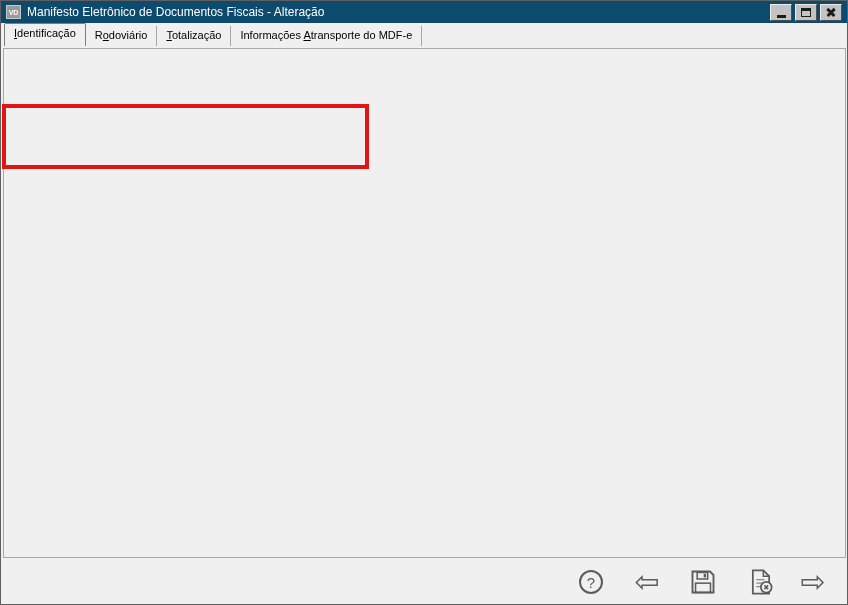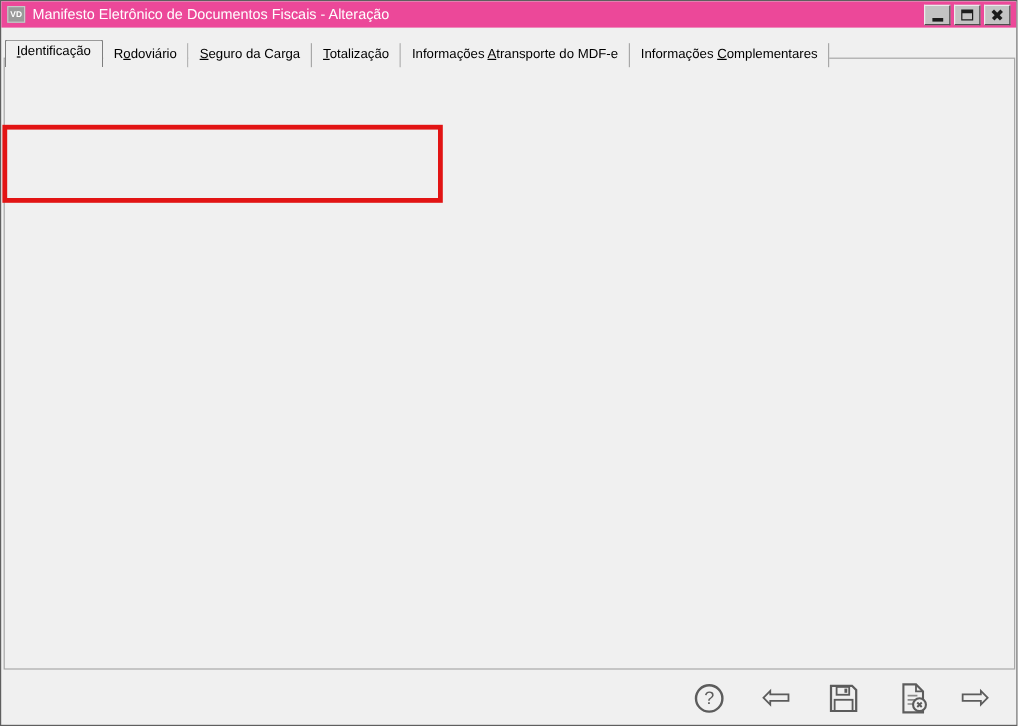--- a/index.html
+++ b/index.html
@@ -4,39 +4,39 @@
 <style>
   * { box-sizing: border-box; }
   html,body { margin:0; padding:0; background:#d8d8d8; }
   body { font-family:"Liberation Sans", sans-serif; font-size:11px; color:#000; }
 
   .window { position:relative; width:848px; height:605px; background:#f0f0f0;
             border:1px solid #5f5f5f; overflow:hidden; }
 
   
   .titlebar { position:absolute; left:0; top:0; width:100%; height:22px;
-              background:#ec4899; display:flex; align-items:center; padding:0 5px; }
+              background:#0c4a6e; display:flex; align-items:center; padding:0 5px; }
   .app-icon { width:15px; height:14px; background:#9a9a9a; border:1px solid #c8c8c8;
               color:#fff; font-size:7px; font-weight:bold; display:flex;
               align-items:center; justify-content:center; margin-right:6px; flex:none; }
   .title-text { color:#fff; font-size:12px; white-space:nowrap; }
   .win-btns { margin-left:auto; display:flex; gap:3px; }
   .win-btn { width:22px; height:17px; background:#c3c3c3;
              border:1px solid; border-color:#ececec #4e4e4e #4e4e4e #ececec;
              display:flex; align-items:center; justify-content:center; cursor:default; }
   .min-glyph { width:9px; height:3px; background:#1c1c1c; margin-top:8px; }
   .max-glyph { width:10px; height:9px; border:1px solid #1c1c1c; border-top-width:3px; }
   .x-glyph { position:relative; width:12px; height:12px; }
   .x-glyph::before,.x-glyph::after { content:""; position:absolute; left:1px; top:5px;
       width:10px; height:2.5px; background:#1c1c1c; }
   .x-glyph::before { transform:rotate(45deg); }
   .x-glyph::after { transform:rotate(-45deg); }
 
   
-  .tabbar { position:absolute; left:3px; top:32px; height:23px; display:flex;
+  .tabbar { position:absolute; left:3px; top:22px; height:23px; display:flex;
             align-items:flex-end; z-index:3; }
   .tab { height:20px; padding:3px 9px 0; border-right:1px solid #a8a8a8;
          background:#f0f0f0; white-space:nowrap; cursor:default; }
   .tab .accel { text-decoration:underline; }
   .tab.active { height:23px; border:1px solid #7e7e7e; border-bottom:none;
                 border-radius:2px 2px 0 0; background:#f0f0f0; position:relative; }
   .tab.active::after { content:""; position:absolute; left:0; right:0; bottom:-2px;
                 height:3px; background:#f0f0f0; }
 
   
@@ -128,24 +128,22 @@
         </div>
       <div class="win-btn">
           <span class="x-glyph"></span>
         </div>
     </div>
   </div>
 
   <div class="tabbar">
     <div class="tab active"><span></span><span class="accel">I</span><span>dentificação</span></div>
     <div class="tab"><span>R</span><span class="accel">o</span><span>doviário</span></div>
-    <div class="tab"><span></span><span class="accel">S</span><span>eguro da Carga</span></div>
     <div class="tab"><span></span><span class="accel">T</span><span>otalização</span></div>
     <div class="tab"><span>Informações </span><span class="accel">A</span><span>transporte do MDF-e</span></div>
-    <div class="tab"><span>Informações </span><span class="accel">C</span><span>omplementares</span></div>
   </div>
 
   <div class="page"></div>
 
   <div class="groupbox" style="left:5px; top:66px; width:790px; height:101px;">
     <div class="gb-caption">Nº do Manifesto</div>
 
     <div class="lbl" style="left:133px; top:0px;">Série</div>
     <div class="lbl" style="left:193px; top:0px;">Data de Emissão</div>
     <div class="lbl" style="left:303px; top:0px;">Hora de Emissão</div>

